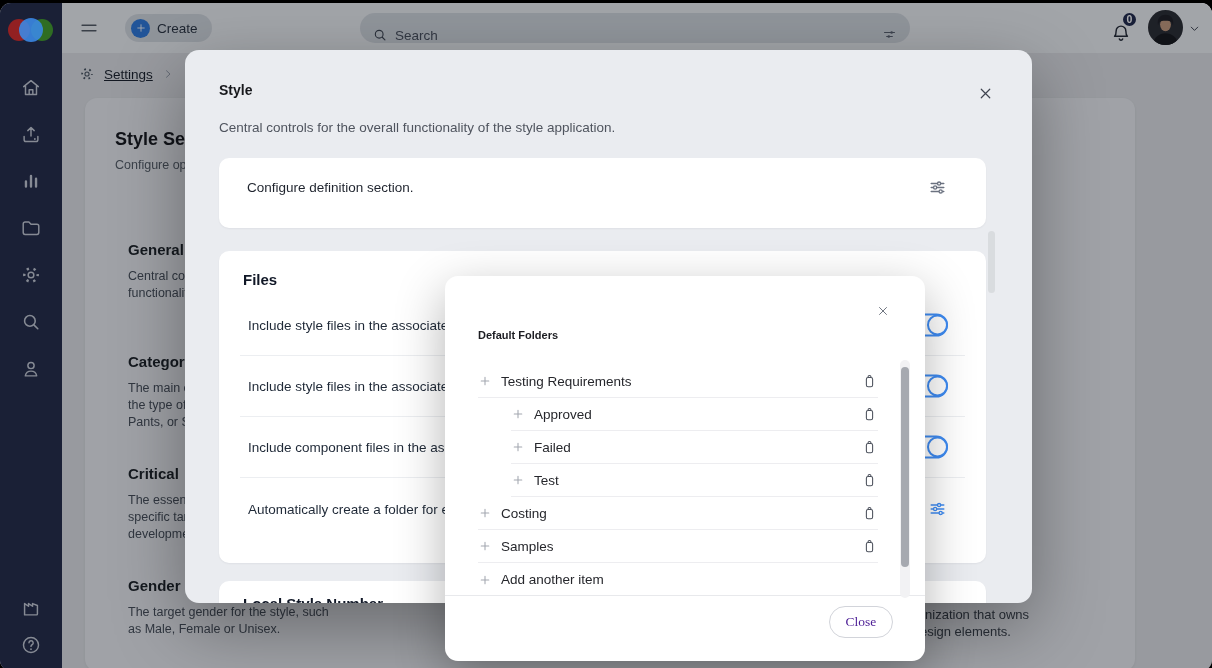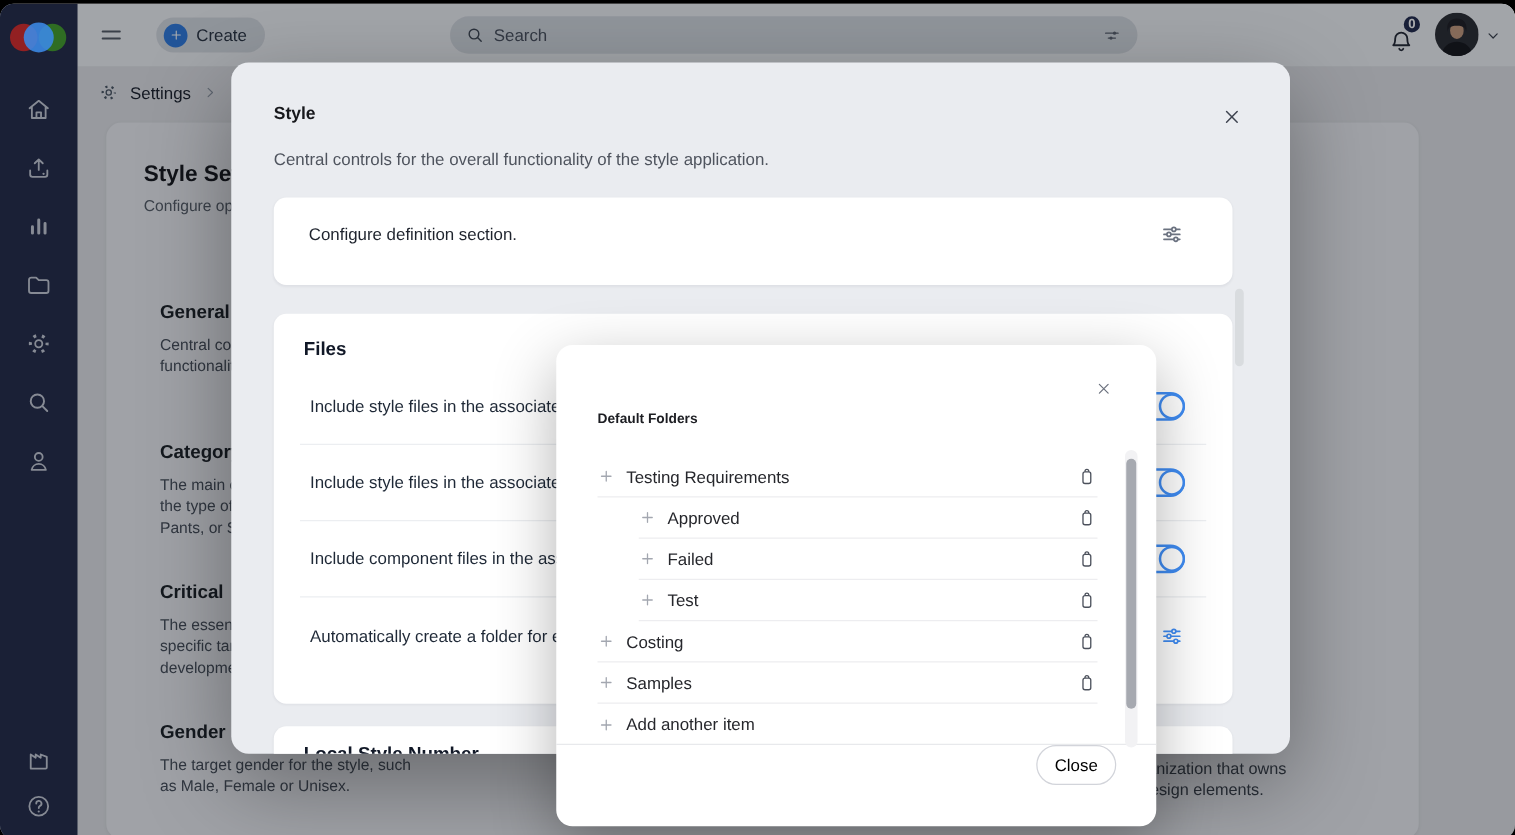--- a/index.html
+++ b/index.html
@@ -12,21 +12,21 @@
 
   
   .topbar { position:absolute; left:62px; top:0; width:1150px; height:50px; background:#f2f4f7; }
   .menu-btn { position:absolute; left:16px; top:14px; width:22px; height:22px; color:#545b66; }
   .create-btn { position:absolute; left:63px; top:11px; height:28px; border-radius:14px;
                 background:#d7dce3; display:flex; align-items:center; gap:7px;
                 padding:0 14px 0 6px; font-size:13.5px; font-weight:500; color:#2a3442; }
   .plus-badge { width:19px; height:19px; border-radius:50%; background:#2f7ce0;
                 display:flex; align-items:center; justify-content:center; color:#fff; }
   .searchbar { position:absolute; left:298px; top:10px; width:550px; height:30px;
-               border-radius:15px; background:#d7dce3; display:flex; align-items:center;
+               border-radius:15px; background:#d7dce3; display:flex; align-items:flex-end;
                padding:0 12px; }
   .searchbar .s-ico { color:#3e4653; }
   .searchbar .s-ph { margin-left:7px; font-size:13.5px; color:#49515e; flex:1; }
   .searchbar .f-ico { color:#5a6270; }
   .bell-wrap { position:absolute; left:1048px; top:13px; width:26px; height:28px; }
   .bell-wrap svg { position:absolute; left:0; bottom:0; color:#222835; }
   .badge { position:absolute; left:11px; top:-5px; min-width:17px; height:17px;
            background:#202a4d; border:2px solid #f2f4f7; border-radius:9px;
            color:#fff; font-size:10.5px; font-weight:700; line-height:13px;
            text-align:center; padding:0 3px; }
@@ -39,21 +39,21 @@
   .logo { position:absolute; left:8px; top:13px; width:46px; height:28px; }
   .logo i { position:absolute; width:22px; height:22px; border-radius:50%; top:3px; }
   .logo .l-red   { left:0;  background:#d92b2b; }
   .logo .l-green { left:23px; background:#43a02c; }
   .logo .l-blue  { left:11px; top:2px; width:24px; height:24px; background:#3b8ae8; opacity:.88; z-index:2; }
   .side-btn { position:absolute; left:20px; width:22px; height:22px; color:#c7ccd8; }
 
   
   .content { position:absolute; inset:0; }
   .breadcrumb { position:absolute; left:79px; top:63px; display:flex; align-items:center;
-                gap:9px; font-size:13.5px; color:#1a202c; }
+                gap:9px; font-size:13.5px; color:#1a202c;text-decoration:underline; }
   .breadcrumb .g-ico { color:#4a5563; }
   .breadcrumb .c-ico { color:#8b93a1; }
   .pagecard { position:absolute; left:85px; top:95px; width:1050px; height:573px;
               background:#eef0f4; border-radius:12px; box-shadow:0 1px 3px rgba(0,0,0,.06); }
   .page-title { position:absolute; left:115px; top:126px; font-size:18px; font-weight:700; color:#16181d; }
   .page-sub { position:absolute; left:115px; top:155px; font-size:12.5px; color:#555d68; }
   .sec { position:absolute; left:128px; width:240px; }
   .sec h2 { font-size:15px; font-weight:700; color:#1b2026; }
   .sec p { margin-top:10px; font-size:12.5px; line-height:17px; color:#464e5a; white-space:pre-line; }
   .rightfrag { position:absolute; font-size:13px; line-height:17px; color:#3c434e; white-space:nowrap; }
@@ -100,23 +100,23 @@
   .drow.child { margin-left:33px; }
   .drow .plus { color:#a3a7b0; flex:none; }
   .drow .dlabel { font-size:13.5px; color:#26272c; }
   .drow .trash { margin-left:auto; color:#4c515c; }
   .drow.addrow { border-bottom:none; }
   .fdivider { position:absolute; left:0; right:0; top:319px; height:1px; background:#e8e9ec; }
   .ftrack { position:absolute; left:455px; top:84px; width:10px; height:238px;
             background:#f2f2f4; border-radius:5px; }
   .fthumb { position:absolute; left:1px; top:7px; width:8px; height:200px;
             background:#a6a9b0; border-radius:4px; }
-  .close-btn { position:absolute; left:384px; top:320px; width:64px; height:32px;
+  .close-btn { position:absolute; left:384px; top:330px; width:64px; height:32px;
                border:1px solid #d2d4da; border-radius:17px; background:#fff;
-               font-size:13.5px; color:#000000; }
+               font-size:13.5px; color:#4c1d95;font-family:Liberation Serif, serif; }
 </style>
 </head>
 <body>
 
 <svg width="0" height="0" style="position:absolute">
   <defs>
     <symbol id="i-menu" viewBox="0 0 24 24">
         <path d="M4.5 9h15M4.5 15h15" fill="none" stroke="currentColor" stroke-width="1.7" stroke-linecap="round"></path>
       </symbol>
     <symbol id="i-plus" viewBox="0 0 24 24">

